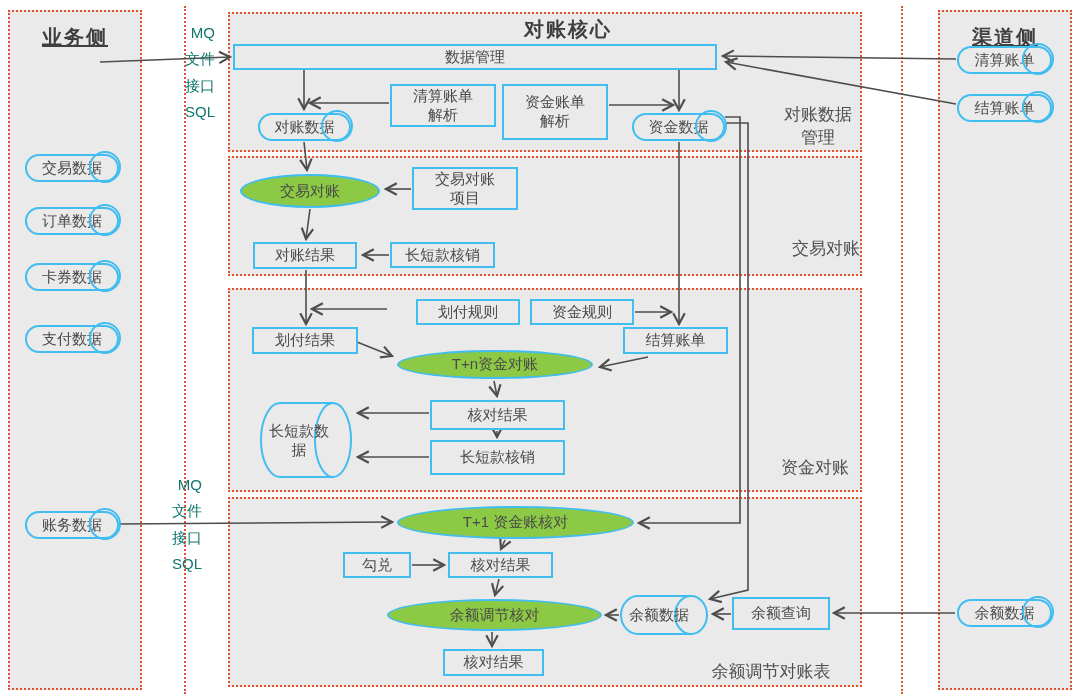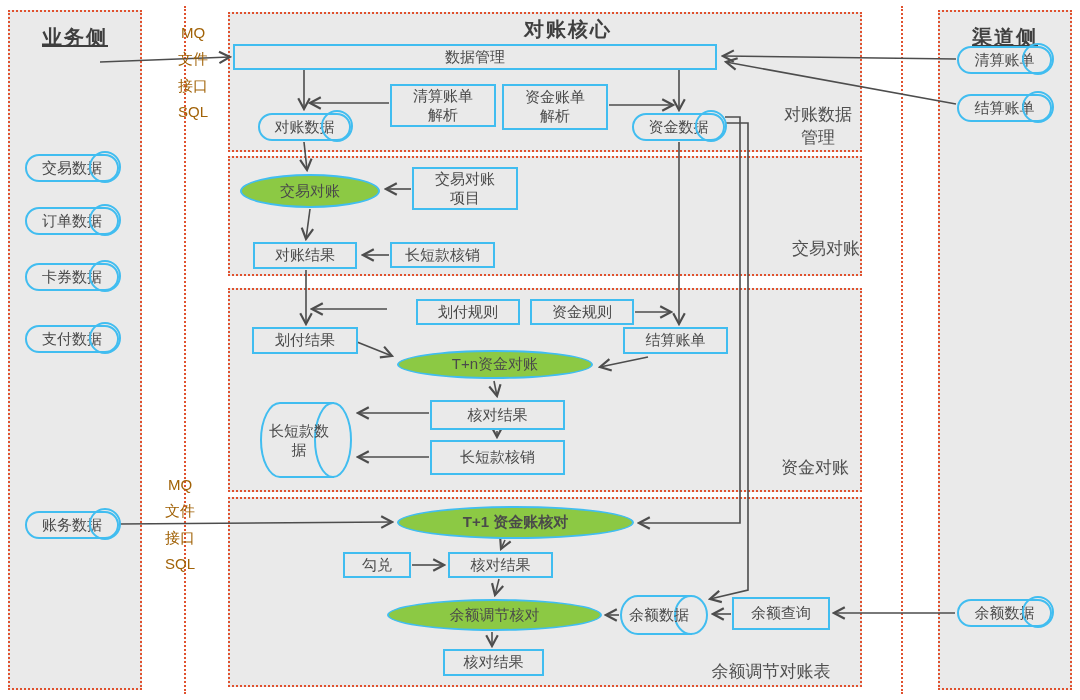--- a/index.html
+++ b/index.html
@@ -37,22 +37,22 @@
   .stadium::after{
     content:"";position:absolute;width:32px;height:32px;border-radius:50%;
     border:2px solid var(--node-border);right:-4px;top:-5px;box-sizing:border-box;
   }
   .gellipse{border-radius:50%;background:var(--green-fill);}
   .sec-label{
     position:absolute;font-size:17px;color:#4f4f4f;text-align:center;
     white-space:pre-line;line-height:1.35;z-index:6;
   }
   .mq-label{
-    position:absolute;font-size:15px;color:#a16207;line-height:1.75;
-    white-space:pre-line;text-align:center;z-index:6;
+    position:absolute;font-size:15px;color:#0f766e;line-height:1.75;
+    white-space:pre-line;text-align:right;z-index:6;
   }
   .vdivider{position:absolute;width:0;border-left:2px dotted var(--section-border);z-index:1;}
   .cyl{position:absolute;z-index:6;}
   .cyl svg{display:block;}
   .cyl .cyl-text{
     position:absolute;left:6px;top:0;bottom:0;display:flex;align-items:center;justify-content:center;
     text-align:center;font-size:15px;line-height:1.3;color:var(--text);white-space:pre-line;
   }
   #arrow-layer{position:absolute;left:0;top:0;z-index:5;pointer-events:none;}
   #arrow-layer line,#arrow-layer polyline{stroke:var(--arrow);stroke-width:1.6;fill:none;}
@@ -92,21 +92,21 @@
 
   <div class="sec-label" style="left:770px;top:104px;width:96px;">对账数据
 管理</div>
   <div class="sec-label" style="left:786px;top:238px;width:80px;">交易对账</div>
   <div class="sec-label" style="left:775px;top:457px;width:80px;">资金对账</div>
   <div class="sec-label" style="left:706px;top:661px;width:130px;">余额调节对账表</div>
 
   <div class="box" style="left:233px;top:44px;width:484px;height:26px;">数据管理</div>
   <div class="box" style="left:390px;top:84px;width:106px;height:43px;">清算账单
 解析</div>
-  <div class="box" style="left:502px;top:84px;width:106px;height:46px;">资金账单
+  <div class="box" style="left:502px;top:84px;width:106px;height:56px;">资金账单
 解析</div>
   <div class="stadium" style="left:258px;top:113px;width:93px;height:28px;">对账数据</div>
   <div class="stadium" style="left:632px;top:113px;width:93px;height:28px;">资金数据</div>
 
   <div class="gellipse" style="left:240px;top:174px;width:140px;height:34px;">交易对账</div>
   <div class="box" style="left:412px;top:167px;width:106px;height:43px;">交易对账
 项目</div>
   <div class="box" style="left:253px;top:242px;width:104px;height:27px;">对账结果</div>
   <div class="box" style="left:390px;top:242px;width:105px;height:26px;">长短款核销</div>
 
@@ -119,21 +119,21 @@
   <div class="box" style="left:430px;top:440px;width:135px;height:35px;">长短款核销</div>
   <div class="cyl" style="left:258px;top:401px;width:96px;height:78px;">
     <svg width="96" height="78" viewBox="0 0 96 78">
       <path d="M75,2 L22,2 A19,37 0 0 0 22,76 L75,76 Z" fill="var(--panel-fill)" stroke="var(--node-border)" stroke-width="2"></path>
       <ellipse cx="75" cy="39" rx="18" ry="37" fill="var(--panel-fill)" stroke="var(--node-border)" stroke-width="2"></ellipse>
     </svg>
     <div class="cyl-text" style="width:70px;">长短款数
 据</div>
   </div>
 
-  <div class="gellipse" style="left:397px;top:506px;width:237px;height:33px;font-weight:bold;">T+1 资金账核对</div>
+  <div class="gellipse" style="left:397px;top:506px;width:237px;height:33px;">T+1 资金账核对</div>
   <div class="box" style="left:343px;top:552px;width:68px;height:26px;">勾兑</div>
   <div class="box" style="left:448px;top:552px;width:105px;height:26px;">核对结果</div>
   <div class="gellipse" style="left:387px;top:599px;width:215px;height:32px;">余额调节核对</div>
   <div class="cyl" style="left:619px;top:594px;width:90px;height:42px;">
     <svg width="90" height="42" viewBox="0 0 90 42">
       <path d="M72,2 L19,2 A17,19 0 0 0 19,40 L72,40 Z" fill="var(--panel-fill)" stroke="var(--node-border)" stroke-width="2"></path>
       <ellipse cx="72" cy="21" rx="16" ry="19" fill="var(--panel-fill)" stroke="var(--node-border)" stroke-width="2"></ellipse>
     </svg>
     <div class="cyl-text" style="width:68px;">余额数据</div>
   </div>

